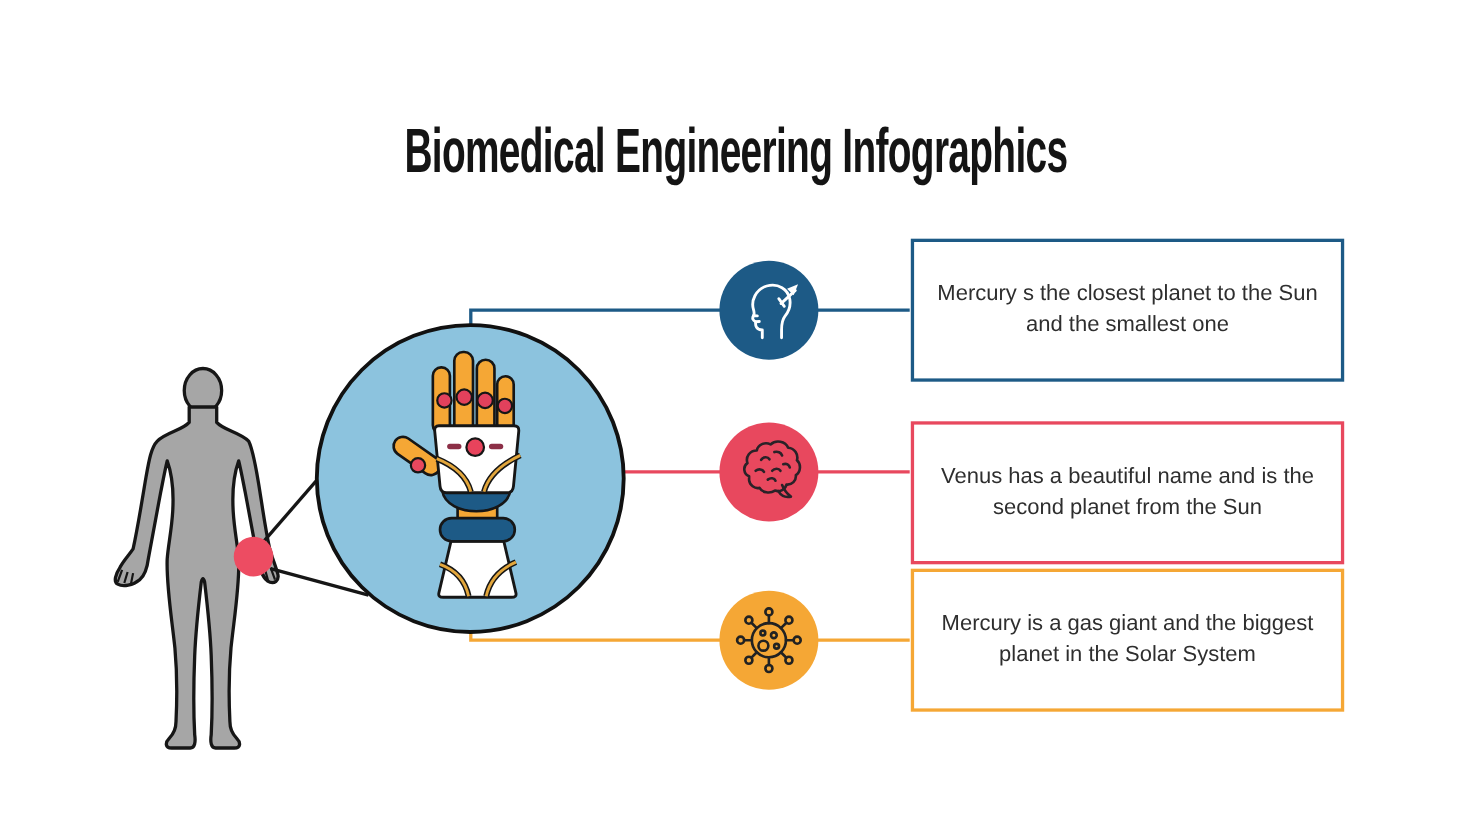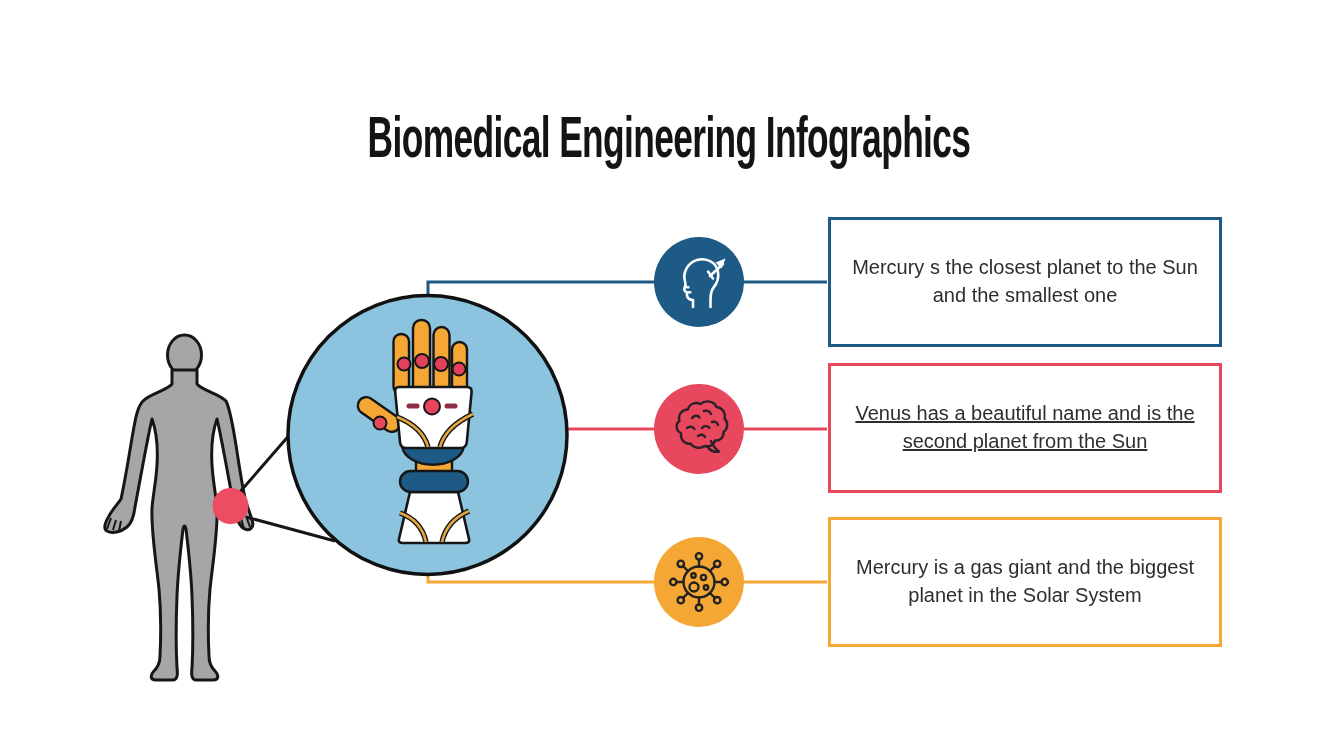--- a/index.html
+++ b/index.html
@@ -21,21 +21,21 @@
   .icon-red{background:#E8485E;left:654px;top:384px;}
   .icon-yellow{background:#F5A735;left:654px;top:537px;}
   .card{
     position:absolute;left:828px;width:394px;height:130px;background:#ffffff;
     border:3px solid #000;box-sizing:border-box;
     display:flex;align-items:center;justify-content:center;text-align:center;
     font-size:20px;line-height:1.38;color:#2E2E2E;
   }
   .card p{max-width:350px;margin:16px;}
   .card-blue{top:217px;border-color:#1D5A86;}
-  .card-red{top:363px;border-color:#E8485E;text-decoration:underline;}
+  .card-red{top:383px;border-color:#E8485E;}
   .card-yellow{top:517px;border-color:#F5A735;}
 </style>
 </head>
 <body>
 
 <h1 class="title">Biomedical Engineering Infographics</h1>
 
 <svg class="diagram-svg" width="1338" height="753" viewBox="0 0 1338 753">
 
   <g fill="none" stroke-width="3">

